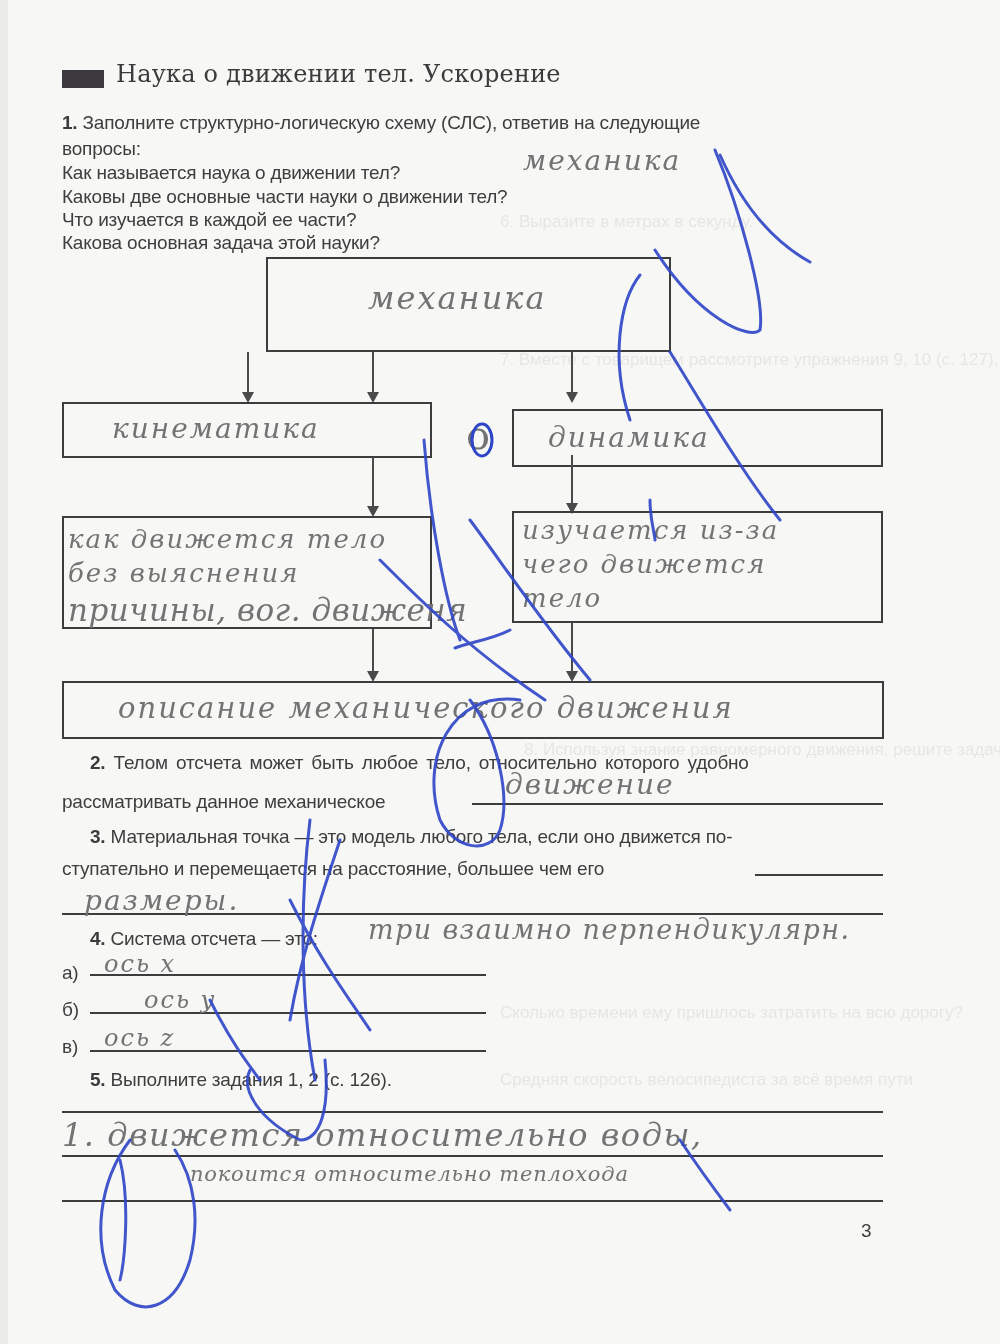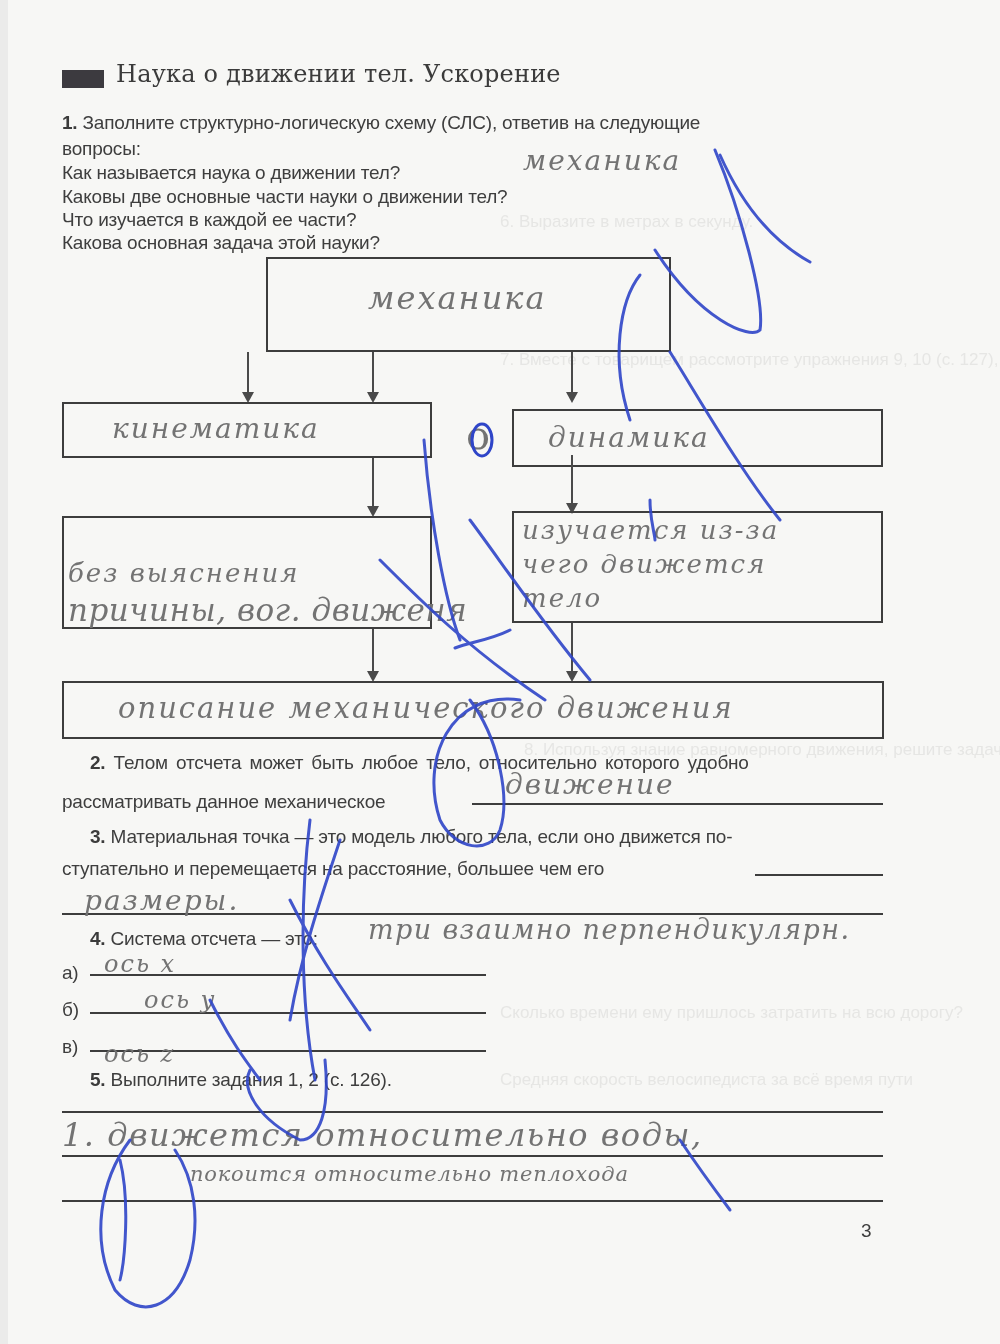--- a/index.html
+++ b/index.html
@@ -73,20 +73,21 @@
 <div class="box" style="left:512px;top:397px;width:371px;height:58px;margin-top:12px;">
   <div class="hw" style="left:34px;top:10px;font-size:28px;">динамика</div>
 </div>
 
 <div class="arrow-v" style="left:372px;top:458px;height:56px;"></div>
 <div class="arrow-head" style="left:367px;top:506px;"></div>
 <div class="arrow-v" style="left:571px;top:455px;height:56px;"></div>
 <div class="arrow-head" style="left:566px;top:503px;"></div>
 
 <div class="box" style="left:62px;top:516px;width:370px;height:113px;">
+  <div class="hw" style="left:4px;top:6px;font-size:26px;">как движется тело</div>
   <div class="hw" style="left:4px;top:40px;font-size:26px;">без выяснения</div>
   <div class="hw" style="left:4px;top:74px;font-size:31px;letter-spacing:0.5px;">причины, вог. движеня</div>
 </div>
 <div class="box" style="left:512px;top:511px;width:371px;height:112px;">
   <div class="hw" style="left:8px;top:36px;font-size:26px;">чего движется</div>
   <div class="hw" style="left:8px;top:2px;font-size:26px;">изучается из-за</div>
   <div class="hw" style="left:8px;top:70px;font-size:26px;">тело</div>
 </div>
 
 <div class="arrow-v" style="left:372px;top:629px;height:50px;"></div>
@@ -124,21 +125,21 @@
 <div class="txt" style="left:62px;top:962px;">а)</div>
 <div class="line" style="left:90px;top:974px;width:396px;"></div>
 <div class="hw" style="left:104px;top:950px;font-size:24px;">ось x</div>
 
 <div class="txt" style="left:62px;top:999px;">б)</div>
 <div class="line" style="left:90px;top:1012px;width:396px;"></div>
 <div class="hw" style="left:104px;top:986px;font-size:24px;margin-left:40px;">ось y</div>
 
 <div class="txt" style="left:62px;top:1036px;">в)</div>
 <div class="line" style="left:90px;top:1050px;width:396px;"></div>
-<div class="hw" style="left:104px;top:1024px;font-size:24px;margin-top:16px;">ось z</div>
+<div class="hw" style="left:104px;top:1024px;font-size:24px;">ось z</div>
 
 <div class="txt" style="left:90px;top:1069px;">
   <span class="num">5.</span>
   <span>Выполните задания 1, 2 (с. 126).</span>
 </div>
 <div class="line" style="left:62px;top:1111px;width:821px;"></div>
 <div class="line" style="left:62px;top:1155px;width:821px;"></div>
 <div class="line" style="left:62px;top:1200px;width:821px;"></div>
 <div class="hw" style="left:62px;top:1116px;font-size:32px;letter-spacing:1.5px;">1. движется относительно воды,</div>
 <div class="hw" style="left:190px;top:1162px;font-size:21px;letter-spacing:0.8px;">покоится относительно теплохода</div>

